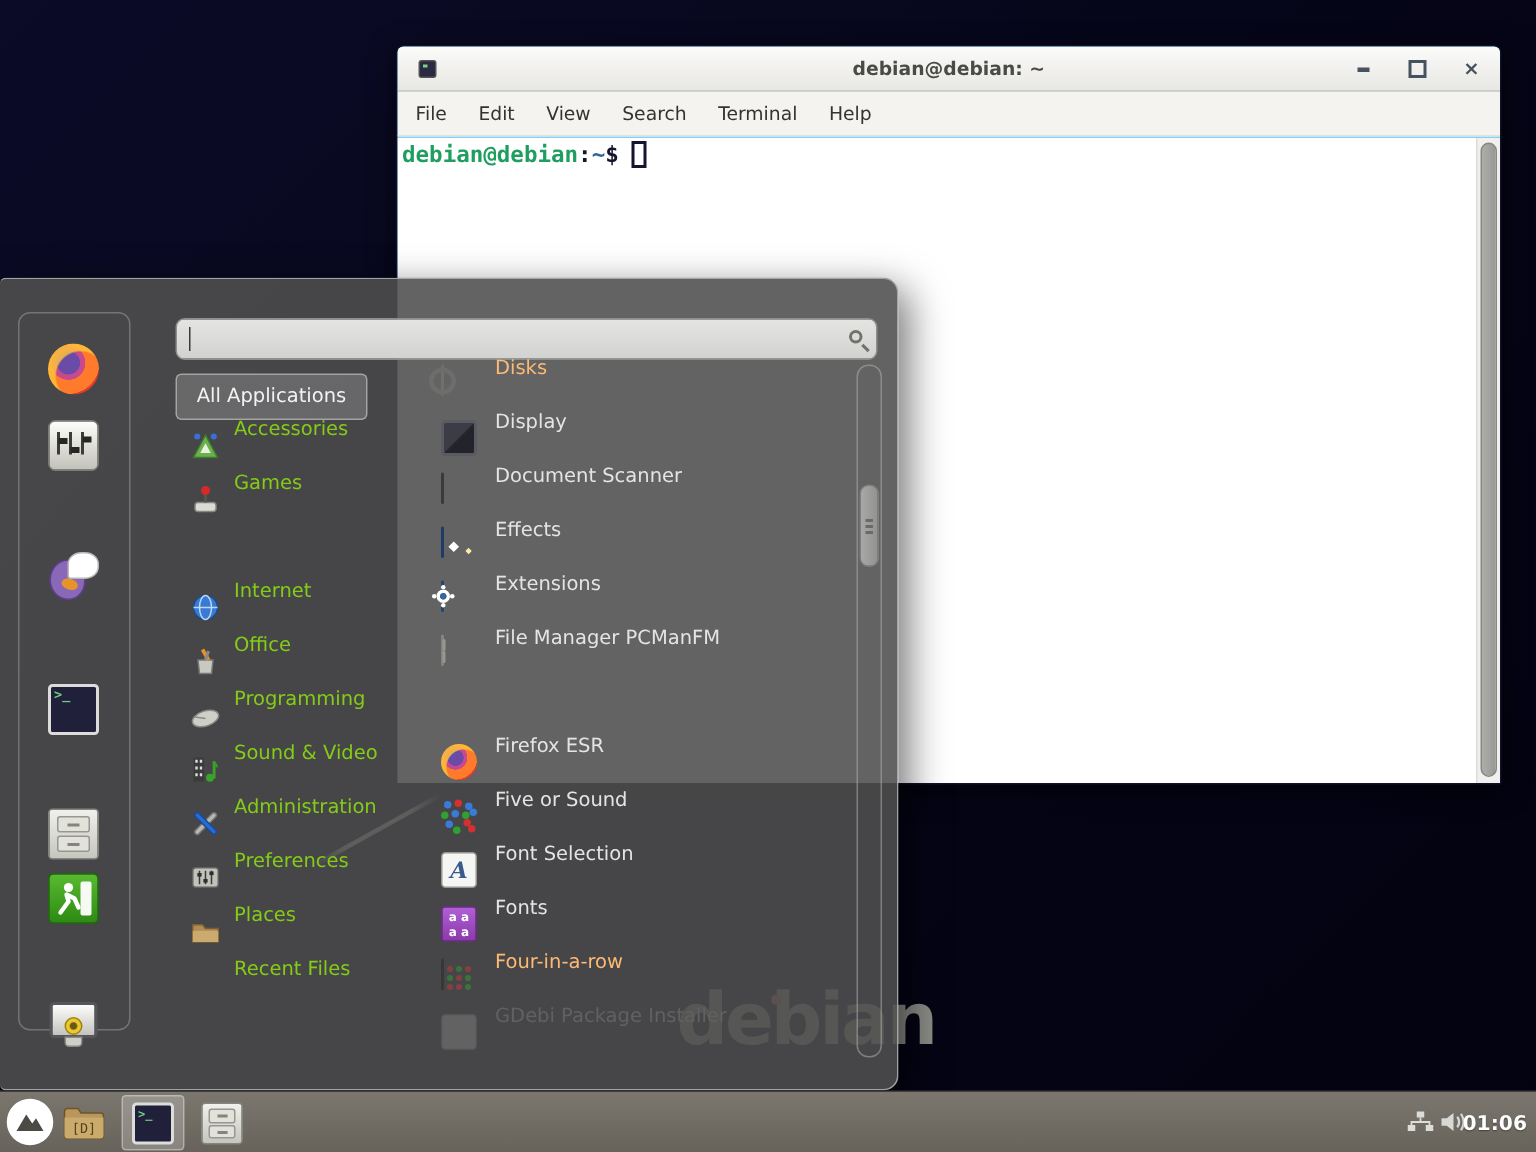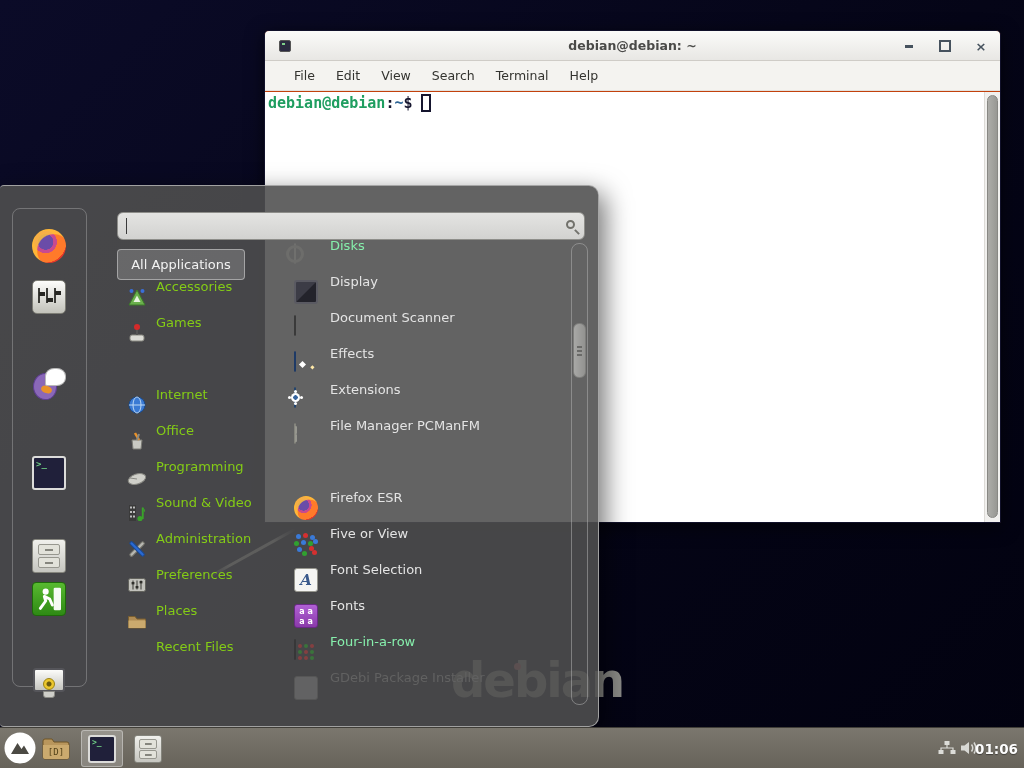--- a/index.html
+++ b/index.html
@@ -15,36 +15,36 @@
     font:bold 48px "DejaVu Sans",sans-serif; letter-spacing:-2px; color:#8c8c88; }
   .wallpaper-dot { position:absolute; left:514px; top:663px; width:7px; height:7px;
     border-radius:50%; background:#b8505a; }
   .wallpaper-swoosh { position:absolute; left:208px; top:576px; width:100px; height:3px;
     transform:rotate(-29deg); transform-origin:left center; border-radius:2px;
     background:linear-gradient(90deg,rgba(210,210,200,0),rgba(215,215,205,.95) 25% 75%,rgba(210,210,200,0)); }
 
   
   #terminal-window { position:absolute; left:264px; top:30px; width:737px; height:493px;
     border:1px solid #11112a; border-radius:5px 5px 0 0; overflow:hidden;
-    box-shadow:0 4px 18px rgba(0,0,0,.6); background:#c2410c; }
+    box-shadow:0 4px 18px rgba(0,0,0,.6); background:#7dd3fc; }
   .titlebar { position:relative; height:30px;
     background:linear-gradient(#fbfbf9,#e8e7e4); border-bottom:1px solid #cfccc7;
     display:flex; align-items:center; }
   .titlebar-title { position:absolute; left:0; right:0; text-align:center;
     font:bold 12.5px "DejaVu Sans",sans-serif; color:#4a4a48; }
   .titlebar-appicon { position:absolute; left:14px; top:9px; width:12px; height:12px;
     background:#2a2a40; border-radius:2px; border:1px solid #555; }
   .titlebar-appicon::before { content:""; position:absolute; left:2px; top:2px; width:3px; height:2px; background:#7ed08a; }
   .win-controls { position:absolute; right:12px; top:0; height:30px; display:flex; gap:22px; align-items:center; }
   .wc { width:14px; height:14px; position:relative; cursor:default; display:flex; align-items:center; justify-content:center; }
   .wc-min::before { content:""; width:8px; height:3px; background:#46525e; }
   .wc-max::before { content:""; width:8px; height:8px; border:2px solid #46525e; }
   .wc-close { font:bold 13px "DejaVu Sans",sans-serif; color:#46525e; }
   .menubar { height:30px; background:#f4f3f0; border-bottom:1px solid #e3e1dd;
-    display:flex; align-items:center; gap:21px; padding-left:29px; }
+    display:flex; align-items:center; gap:21px; padding-left:12px; }
   .menubar-item { font:12.5px "DejaVu Sans",sans-serif; color:#33332f; }
   .term-content { position:absolute; left:0; top:61px; right:16px; bottom:0; background:#fff;
     padding:2px 0 0 3px; font:bold 15px "DejaVu Sans Mono",monospace; white-space:pre; }
   .p-user { color:#1f9e60; }
   .p-plain { color:#15152e; }
   .p-path  { color:#2e6494; }
   .term-cursor { display:inline-block; width:10px; height:18px; border:2px solid #15152e;
     margin-left:8px; vertical-align:text-bottom; background:#fff; }
   .term-scrollbar { position:absolute; top:61px; right:0; width:16px; bottom:0;
     background:#f1f0ee; border-left:1px solid #dddbd7; }
@@ -79,21 +79,21 @@
   .cat-row { position:absolute; left:117px; width:165px; height:36px; cursor:pointer; }
   .cat-icon { position:absolute; left:9px; top:7px; width:22px; height:22px; }
   .cat-label { position:absolute; left:39px; top:0; line-height:36px;
     font:13px "DejaVu Sans",sans-serif; color:#84cc16; }
   .cat-label.no-icon { left:39px; }
 
   .app-row { position:absolute; left:285px; width:282px; height:36px; cursor:pointer; }
   .app-icon { position:absolute; left:9px; top:6px; width:24px; height:24px; }
   .app-label { position:absolute; left:45px; top:0; line-height:36px;
     font:13px "DejaVu Sans",sans-serif; color:#e4e4e4; white-space:nowrap; }
-  .app-row.faded .app-label { color:#86efac; }
+  .app-row.faded .app-label { color:#fdba74; }
   .app-row.faded .app-icon { opacity:.5; }
   .app-row.vfaded .app-label { color:#616161; }
   .app-row.vfaded .app-icon { opacity:.22; }
 
   .menu-scroll-track { position:absolute; left:571px; top:57px; width:17px; height:462px;
     border:1px solid rgba(175,175,175,.55); border-radius:8px; }
   .menu-scroll-thumb { position:absolute; left:573px; top:137px; width:13px; height:55px;
     background:linear-gradient(90deg,#a8a8a6,#929290); border:1px solid #7e7e7c; border-radius:6px; }
   .menu-scroll-thumb::before { content:""; position:absolute; left:3px; top:22px; width:5px; height:1.5px;
     background:#6a6a68; box-shadow:0 4px 0 #6a6a68,0 8px 0 #6a6a68; }
@@ -376,21 +376,21 @@
     <div class="app-row" style="top:196px">
       <span class="app-icon ai-extensions"></span>
       <span class="app-label">Extensions</span>
     </div>
     <div class="app-row" style="top:304px">
       <span class="app-icon icon-firefox"></span>
       <span class="app-label">Firefox ESR</span>
     </div>
     <div class="app-row" style="top:340px">
       <span class="app-icon ai-fiveormore"></span>
-      <span class="app-label">Five or View</span>
+      <span class="app-label">Five or Sound</span>
     </div>
     <div class="app-row" style="top:376px">
       <span class="app-icon ai-fontsel"></span>
       <span class="app-label">Font Selection</span>
     </div>
     <div class="app-row" style="top:412px">
       <span class="app-icon ai-fonts"></span>
       <span class="app-label">Fonts</span>
     </div>
     <div class="app-row faded" style="top:448px">

